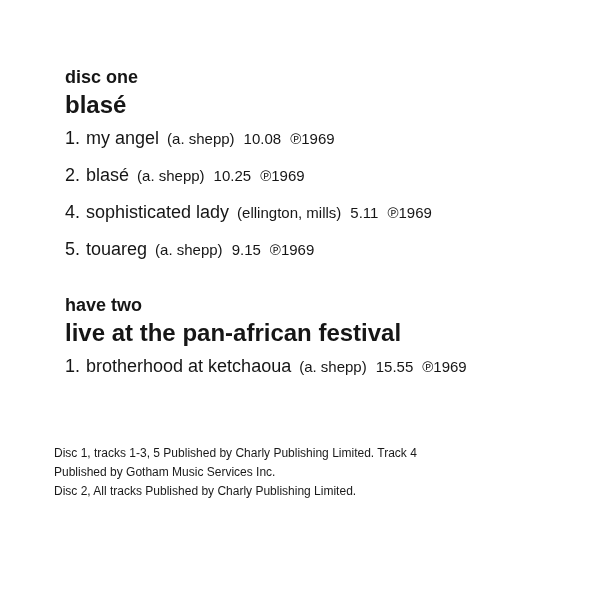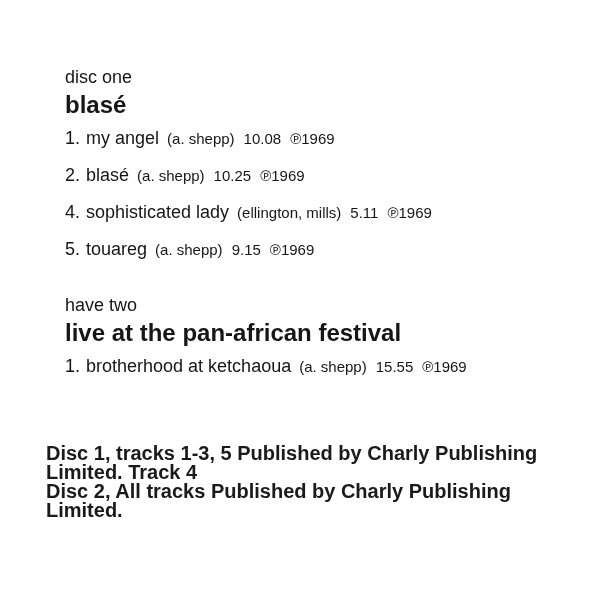--- a/index.html
+++ b/index.html
@@ -17,21 +17,21 @@
   }
   .section {
     position: absolute;
     left: 65px;
     white-space: nowrap;
   }
   .section-one { top: 64px; }
   .section-two { top: 292px; }
   .disc-label {
     font-size: 18px;
-    font-weight: normal;
+    font-weight: bold;
     line-height: 26px;
   }
   .section-title {
     font-size: 24px;
     font-weight: bold;
     line-height: 30px;
   }
   .track {
     font-size: 18px;
     font-weight: normal;
@@ -47,25 +47,25 @@
   .track .ttime {
     font-size: 15px;
     margin-left: 9px;
   }
   .track .tphono {
     font-size: 15px;
     margin-left: 9px;
   }
   .footer {
     position: absolute;
-    left: 46px;
+    left: 54px;
     top: 444px;
     width: 530px;
-    font-size: 20px;
-    font-weight: bold;
+    font-size: 12px;
+    font-weight: normal;
     line-height: 19px;
     color: #1a1a1a;
   }
 </style>
 </head>
 <body>
 
 <div class="section section-one">
   <div class="disc-label">disc one</div>
   <div class="section-title">blasé</div>
@@ -88,14 +88,15 @@
   <div class="disc-label">have two</div>
   <div class="section-title">live at the pan-african festival</div>
 
   <div class="track">
     <span class="tnum">1.</span><span class="tname">brotherhood at ketchaoua</span><span class="tcredit">(a. shepp)</span><span class="ttime">15.55</span><span class="tphono">℗1969</span>
   </div>
 </div>
 
 <div class="footer">
   <div>Disc 1, tracks 1-3, 5 Published by Charly Publishing Limited. Track 4</div>
+  <div>Published by Gotham Music Services Inc.</div>
   <div>Disc 2, All tracks Published by Charly Publishing Limited.</div>
 </div>
 
 </body></html>

